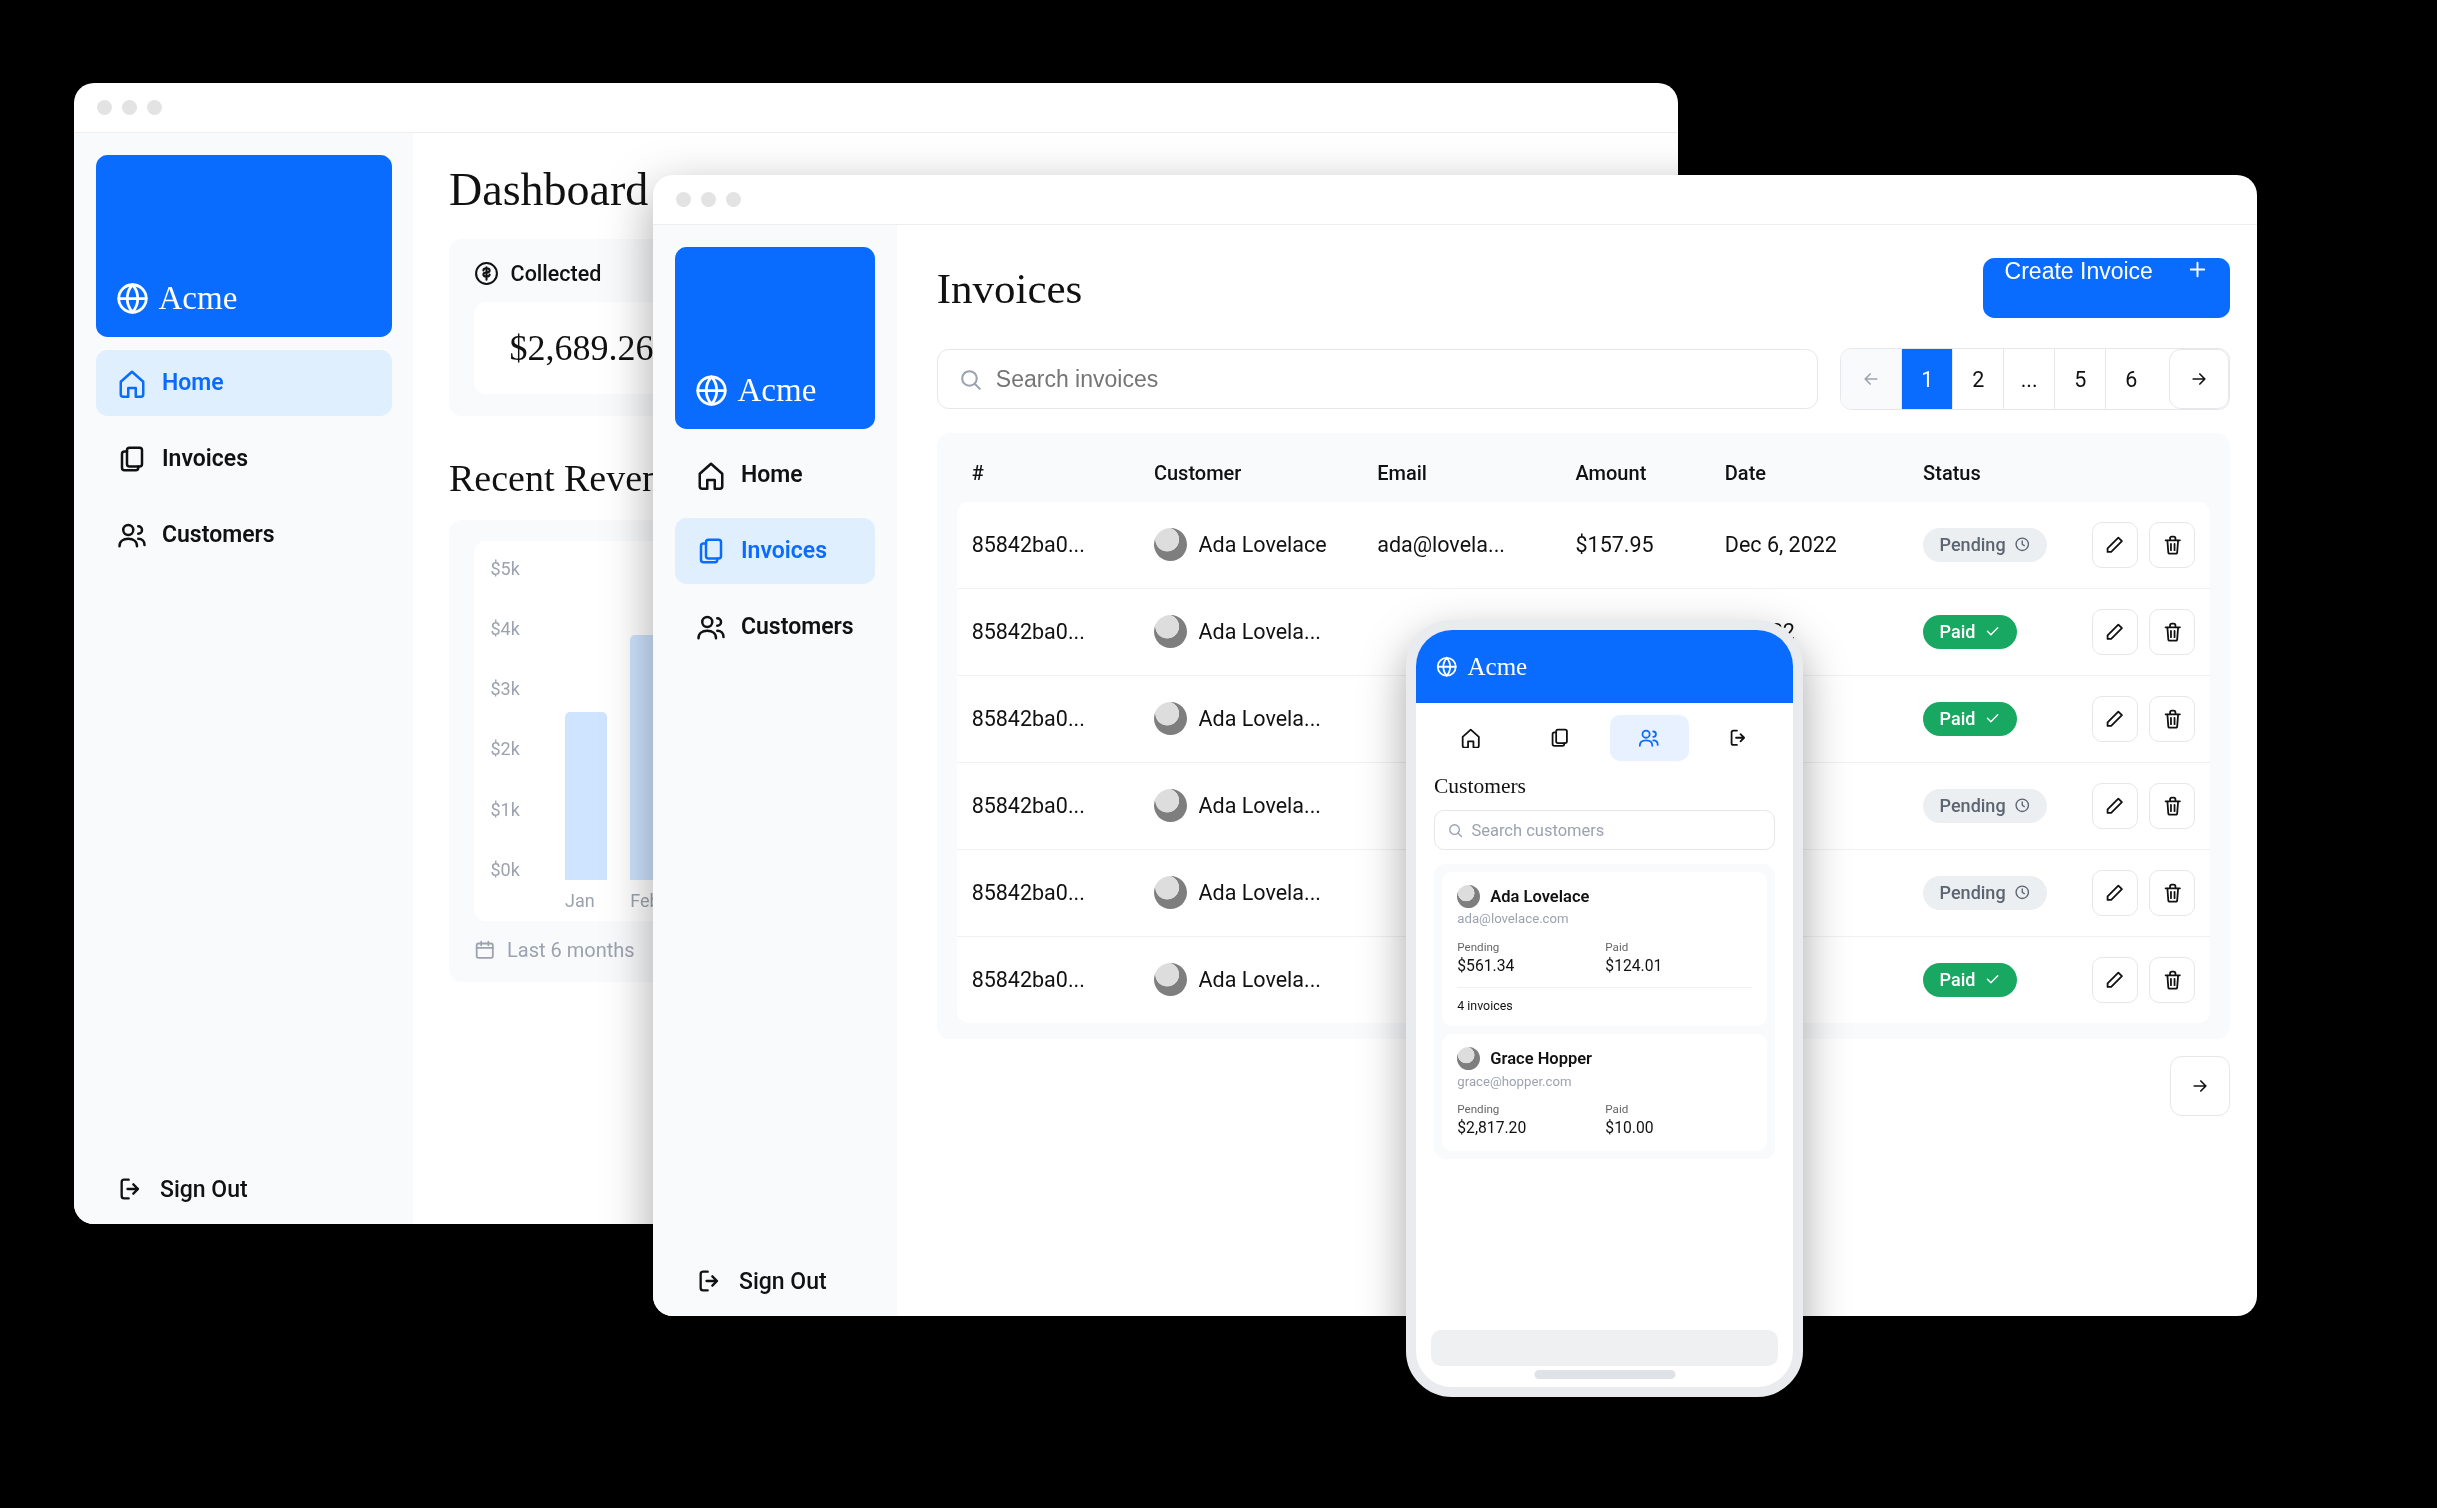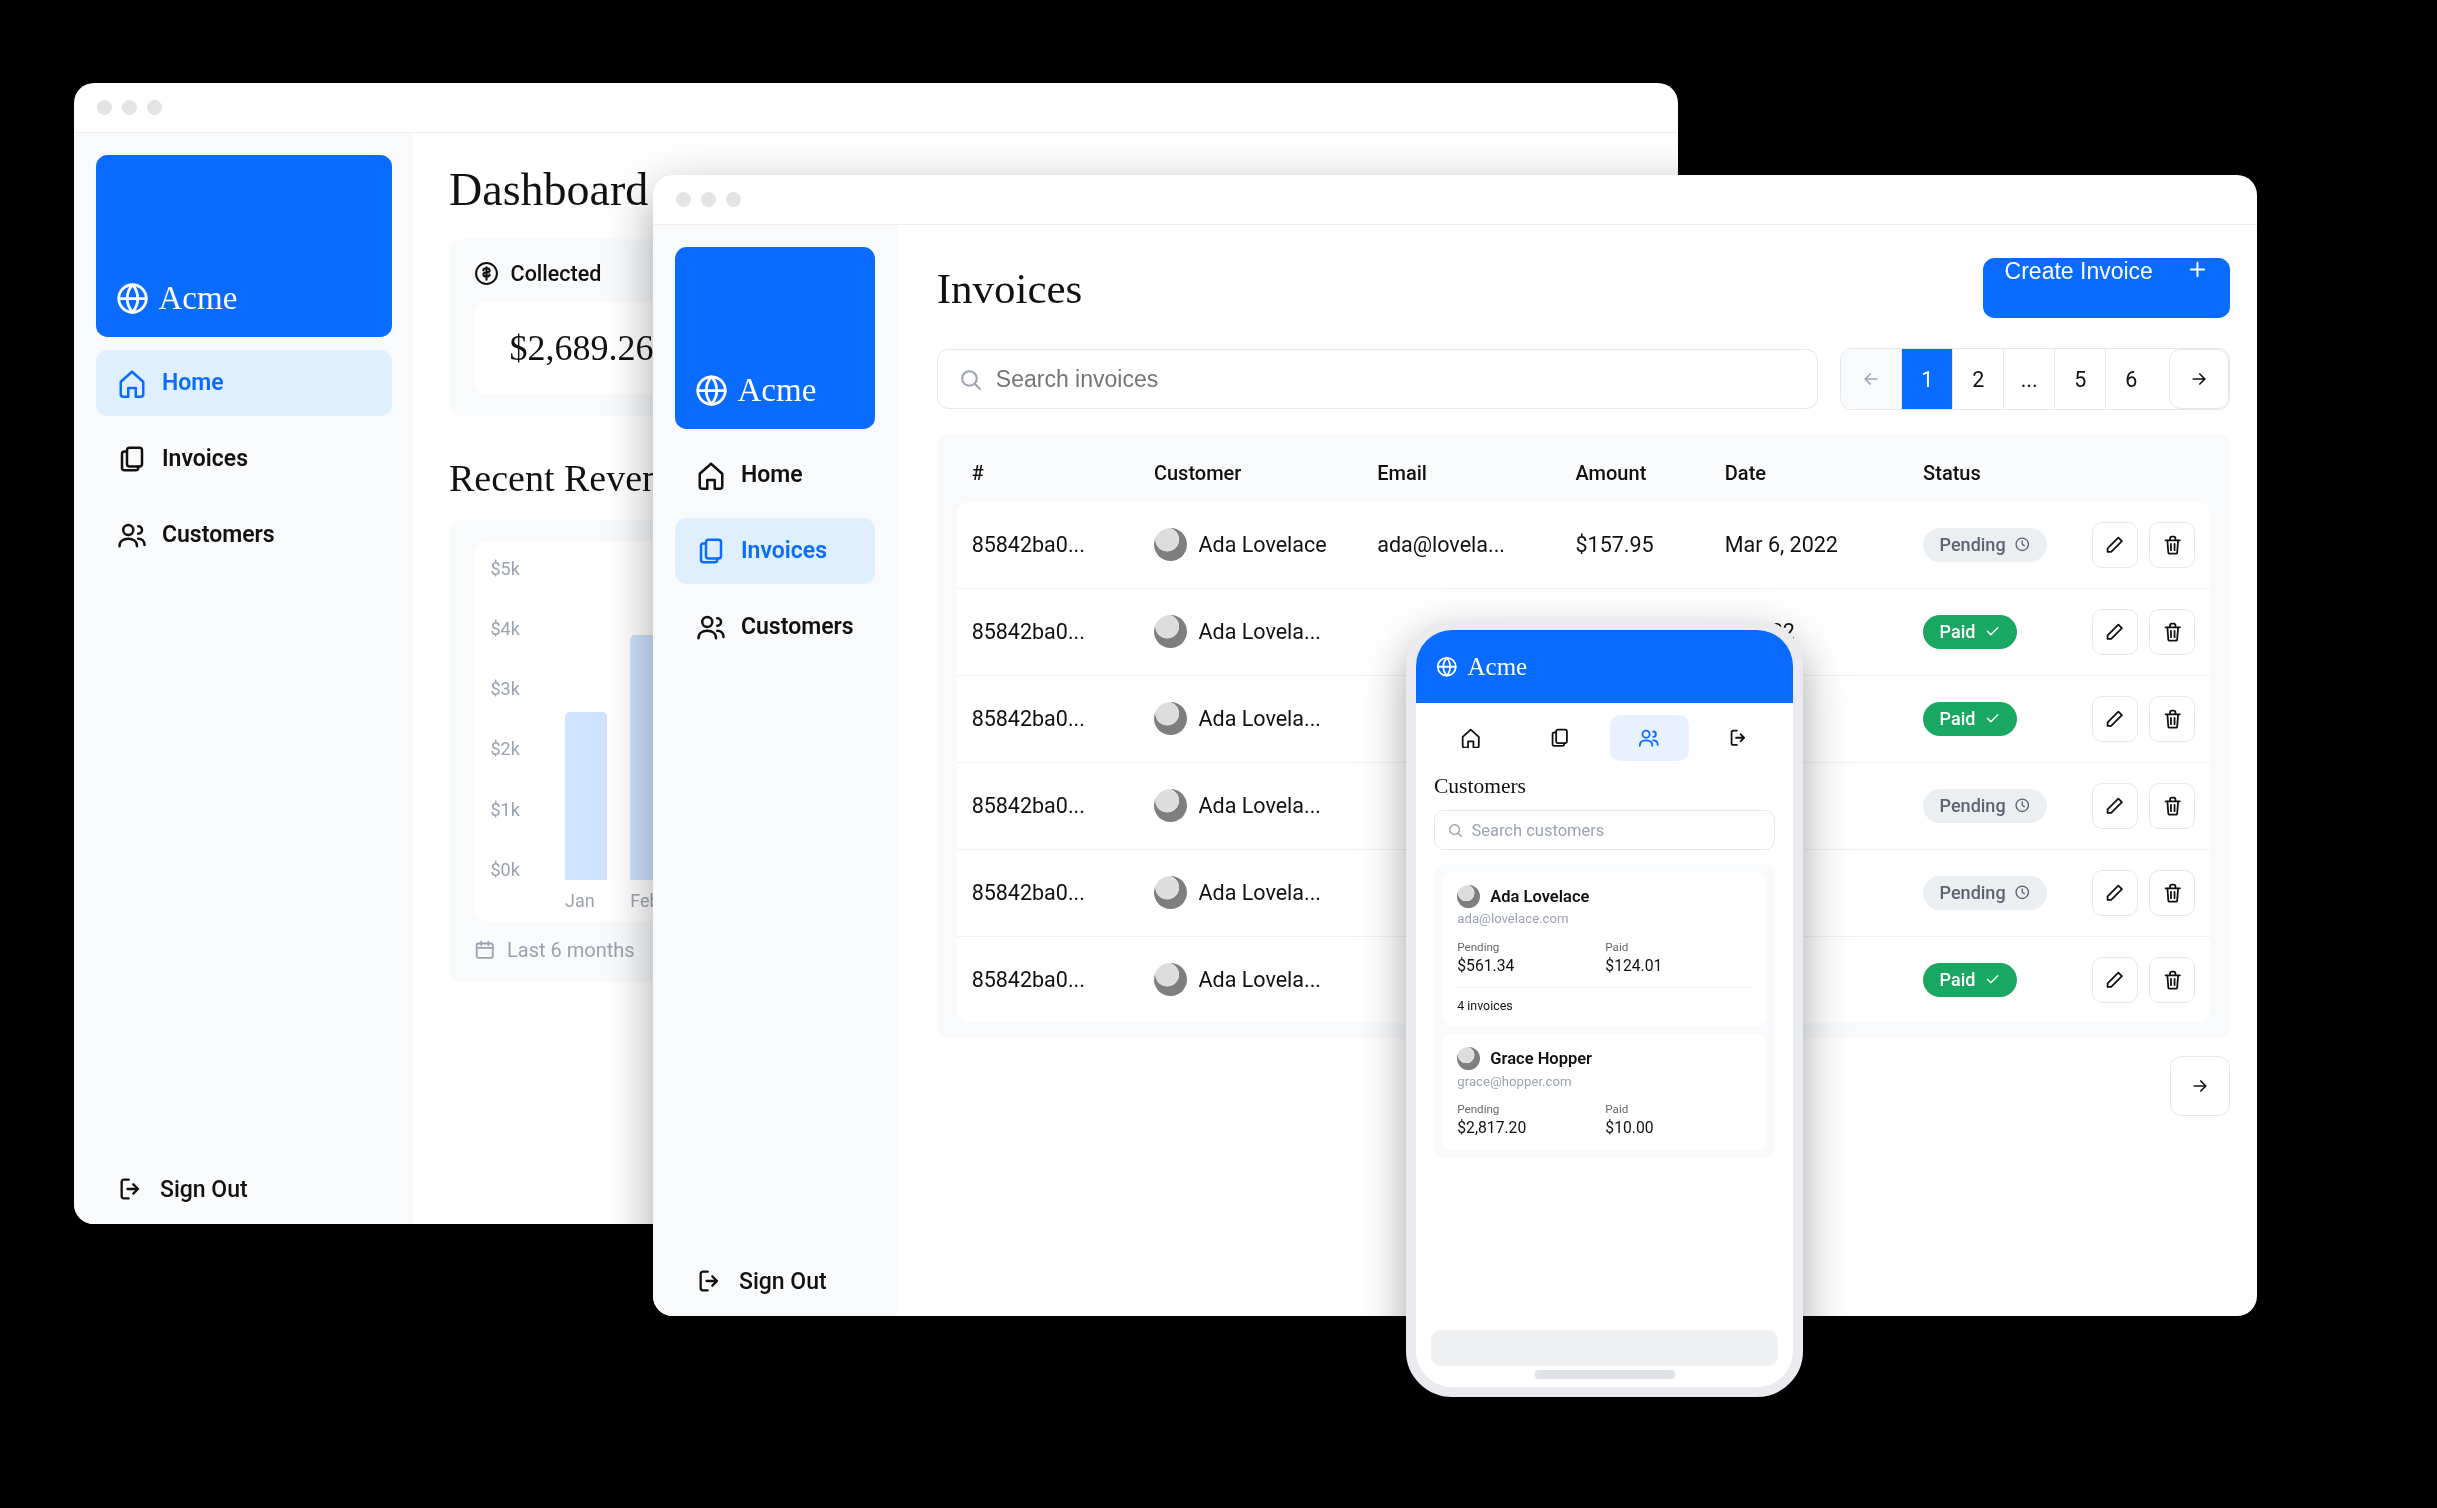--- a/index.html
+++ b/index.html
@@ -341,21 +341,21 @@
           </div>
           <div class="tbody" id="invoice-rows">
               <div class="trow">
                 <div class="ellipsis">85842ba0...</div>
                 <div class="cust">
                   <div class="avatar"></div>
                   <span class="ellipsis">Ada Lovelace</span>
                 </div>
                 <div class="ellipsis">ada@lovela...</div>
                 <div>$157.95</div>
-                <div>Mar 6, 2022</div>
+                <div>Dec 6, 2022</div>
                 <div><span class="badge pending">Pending <svg viewBox="0 0 24 24" width="16.5" height="16.5">
                       <circle cx="12" cy="12" r="9"></circle>
                       <path d="M12 7v5l3 2"></path>
                     </svg></span></div>
                 <div class="acts">
                   <div class="iconbtn">
                     <svg viewBox="0 0 24 24" width="21.5" height="21.5">
                       <path d="M4 20h4L20 8l-4-4L4 16v4z"></path>
                     </svg>
                   </div>

